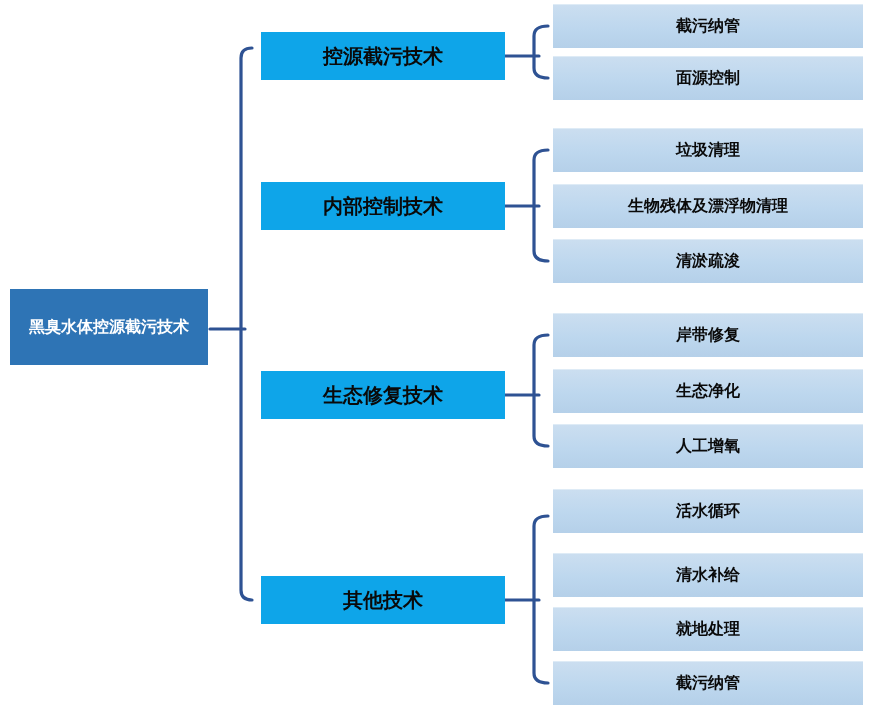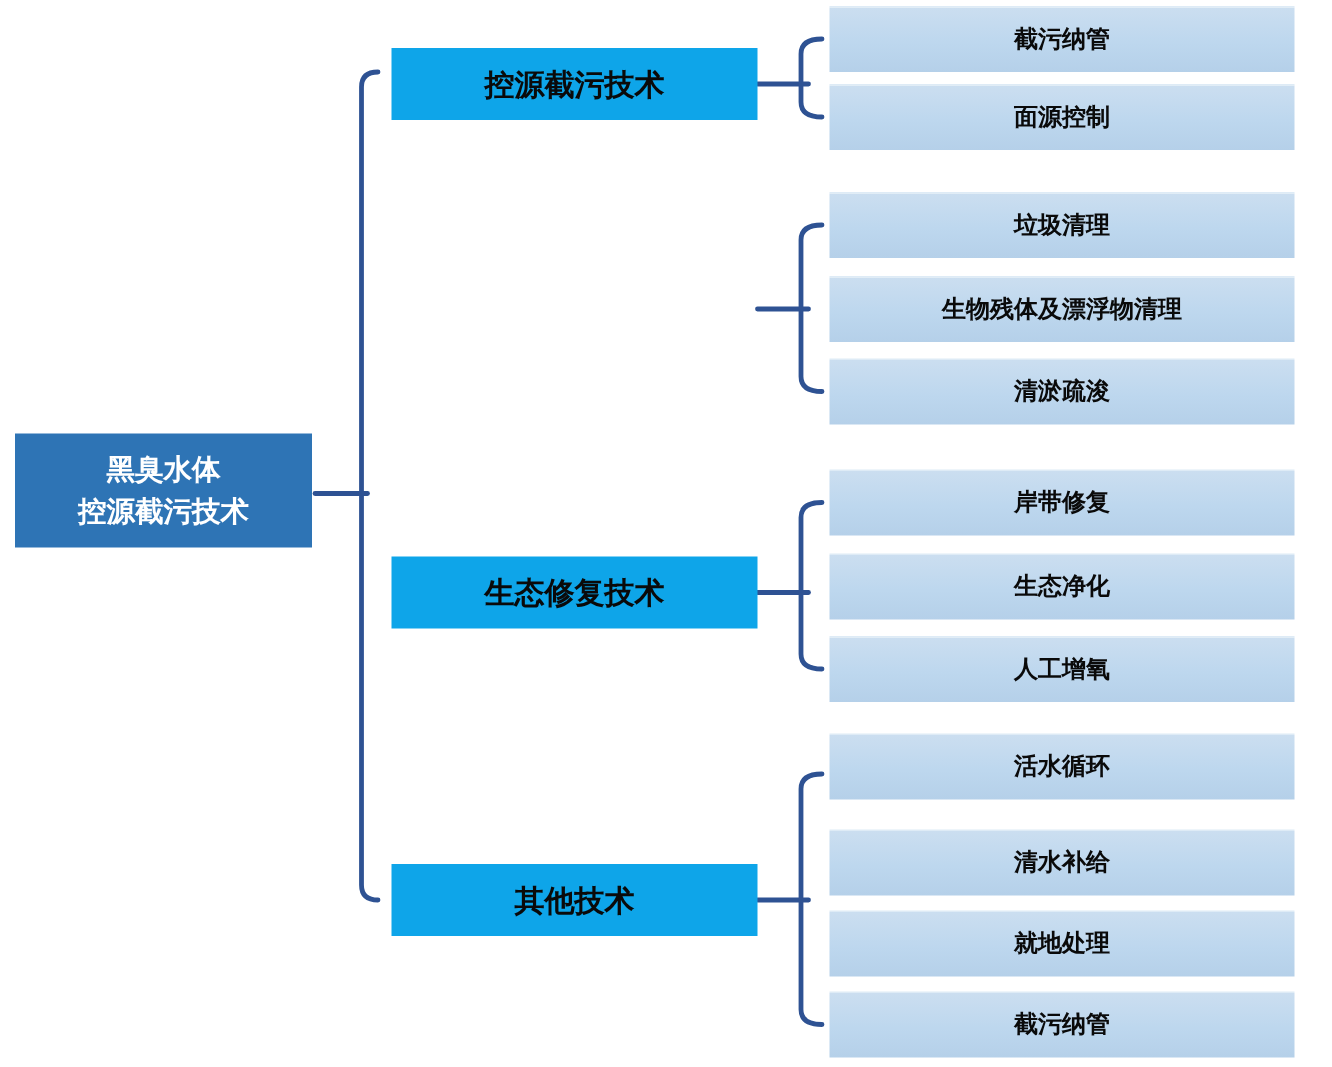--- a/index.html
+++ b/index.html
@@ -32,23 +32,23 @@
     font-weight: 700;
     box-sizing: border-box;
   }
   .root {
     left: 10px;
     top: 289px;
     width: 198px;
     height: 76px;
     background: #2E74B5;
     color: #ffffff;
-    font-size: 19px;
+    font-size: 16px;
     line-height: 28px;
-    flex-direction: column;
+    flex-direction: row;
   }
   .branch {
     left: 261px;
     width: 244px;
     height: 48px;
     background: #0ea5e9;
     color: #0a0a0a;
     font-size: 20px;
   }
   .leaf {
@@ -85,20 +85,21 @@
       <path d="M 505 600 L 539 600"></path>
     </g>
   </svg>
 
   <div class="node root">
     <span>黑臭水体</span>
     <span>控源截污技术</span>
   </div>
 
   <div class="node branch" style="top:32px">控源截污技术</div>
+  <div class="node branch" style="top:182px">内部控制技术</div>
   <div class="node branch" style="top:371px">生态修复技术</div>
   <div class="node branch" style="top:576px">其他技术</div>
 
   <div class="node leaf" style="top:4px">截污纳管</div>
   <div class="node leaf" style="top:56px">面源控制</div>
 
   <div class="node leaf" style="top:128px">垃圾清理</div>
   <div class="node leaf" style="top:184px">生物残体及漂浮物清理</div>
   <div class="node leaf" style="top:239px">清淤疏浚</div>
 

